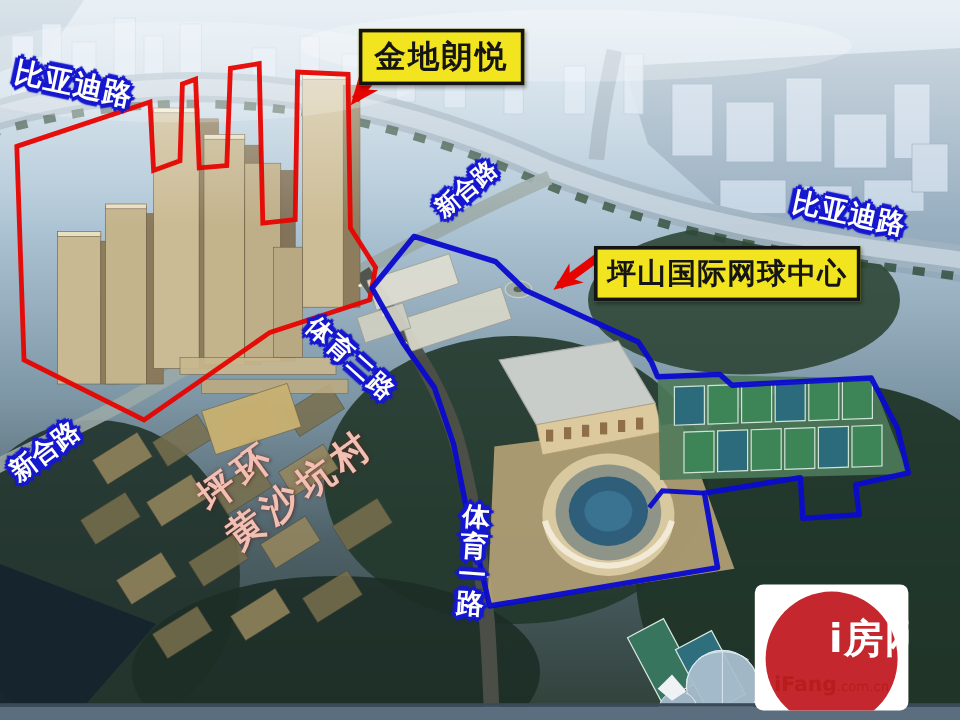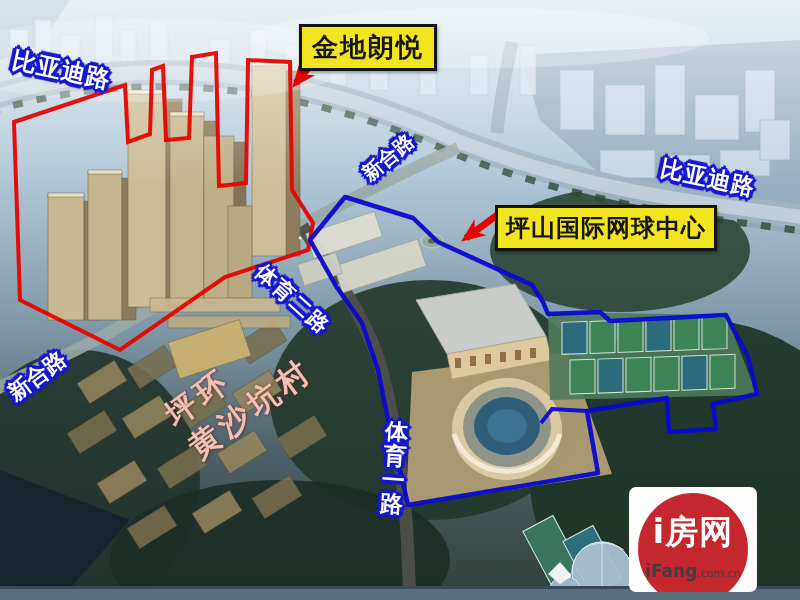--- a/index.html
+++ b/index.html
@@ -45,22 +45,22 @@
   .callout-gemdale{left:299px;top:24px;font-size:26px;padding:3px 10px;letter-spacing:2px;}
   .callout-tennis {left:495px;top:205px;font-size:24px;padding:4px 8px;letter-spacing:1px;}
 
   
   .logo{
     position:absolute;z-index:6;left:629px;top:487px;width:128px;height:105px;
     background:#FFFFFF;border-radius:7px;overflow:hidden;
   }
   .logo-circle{position:absolute;left:9px;top:6px;width:110px;height:112px;border-radius:50%;background:#C4272E;}
   .logo-brand{position:absolute;left:0;top:23px;width:100%;text-align:center;
-    font-size:33px;font-weight:bold;color:#FFFFFF;letter-spacing:1px;z-index:2;}
-  .logo-domain{position:absolute;left:0;top:74px;width:100%;text-align:center;color:#404040;z-index:2;}
+    font-size:33px;font-weight:bold;color:#FFFFFF;letter-spacing:1px;z-index:2;padding-left:38px;}
+  .logo-domain{position:absolute;left:0;top:74px;width:100%;text-align:center;color:#b91c1c;z-index:2;}
   .logo-domain-bold{font-size:17px;font-weight:bold;}
   .logo-domain-rest{font-size:11px;}
 </style>
 </head>
 <body>
 
 <div class="stage">
 
   <svg id="scene" width="800" height="600" viewBox="0 0 800 600">
     <defs>

